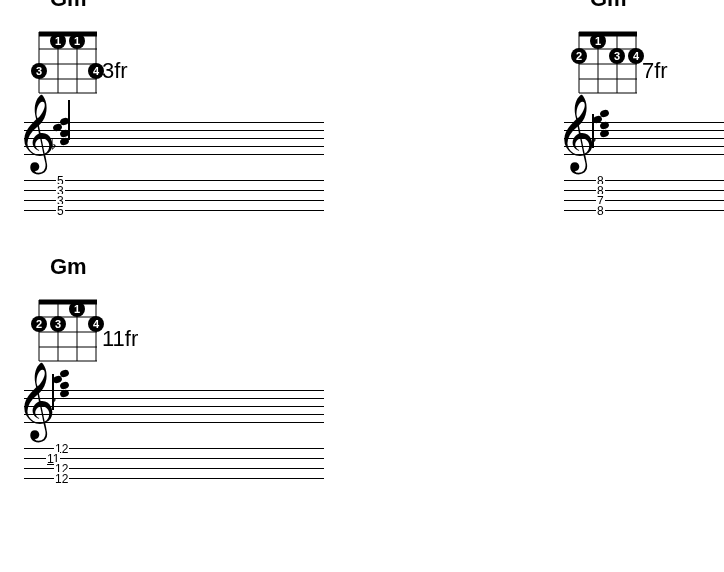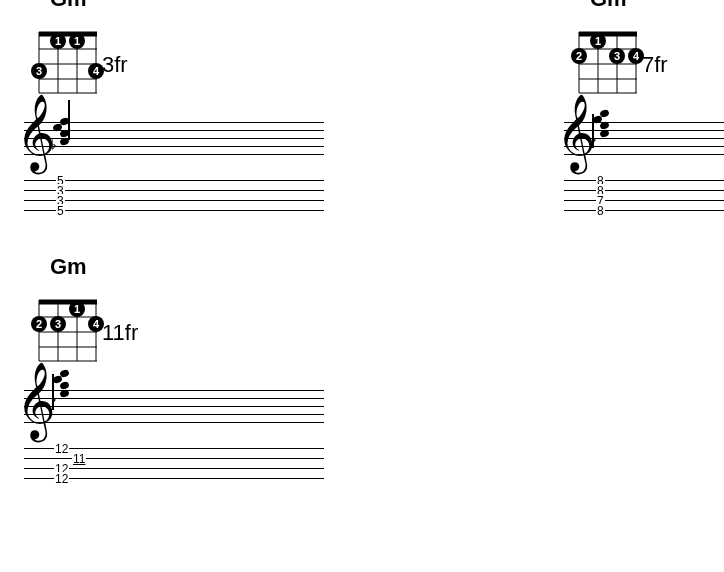--- a/index.html
+++ b/index.html
@@ -21,21 +21,21 @@
   }
   .chord-name {
     font-size: 22px;
     font-weight: bold;
     position: absolute;
     top: -22px;
   }
   .fr-label {
     position: absolute;
     font-size: 22px;
-    top: 44px;
+    top: 50px;
   }
   
   .grid {
     position: relative;
     margin-top: 6px;
     margin-bottom: 20px;
   }
   .grid svg { display: block; }
   .dot {
     position: absolute;
@@ -268,19 +268,19 @@
         <div class="stem" style="left:-8px; top:-12px; height:36px;"></div>
       </div>
     </div>
 
     <div class="tab">
       <div class="tl" style="top:0;"></div>
       <div class="tl" style="top:10px;"></div>
       <div class="tl" style="top:20px;"></div>
       <div class="tl" style="top:30px;"></div>
       <div class="num" style="left:30px; top:-6px;">12</div>
-      <div class="num" style="left:48px; top:4px;text-decoration:underline;">11</div>
+      <div class="num" style="left:22px; top:4px;text-decoration:underline;">11</div>
       <div class="num" style="left:30px; top:14px;">12</div>
       <div class="num" style="left:30px; top:24px;">12</div>
     </div>
   </div>
 
 </div>
 
 </body></html>

